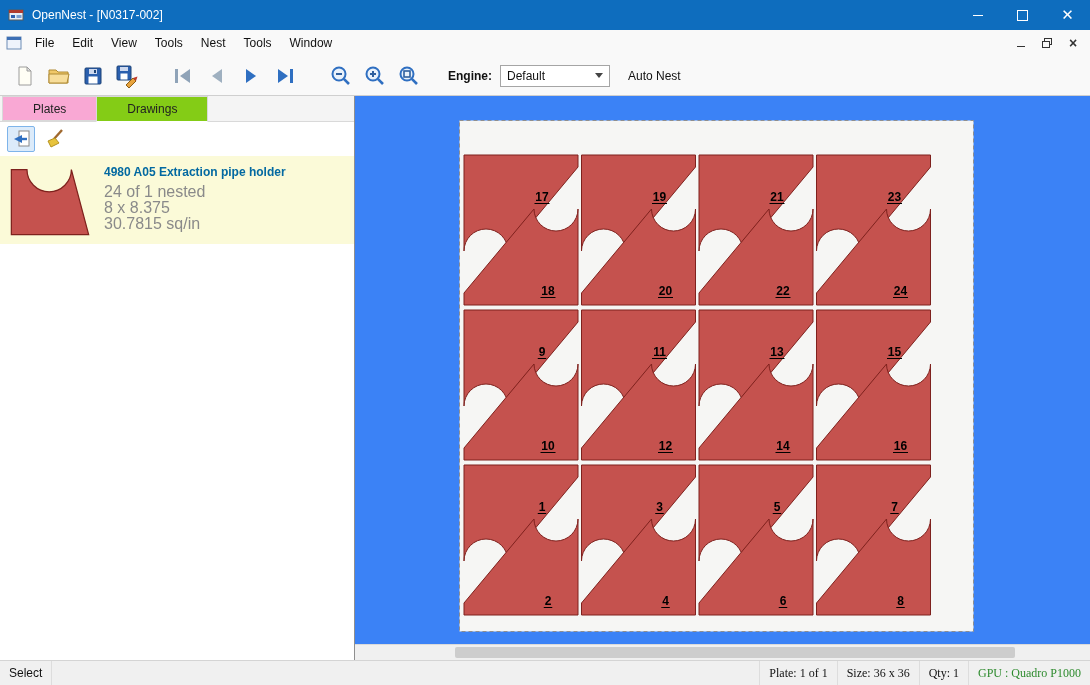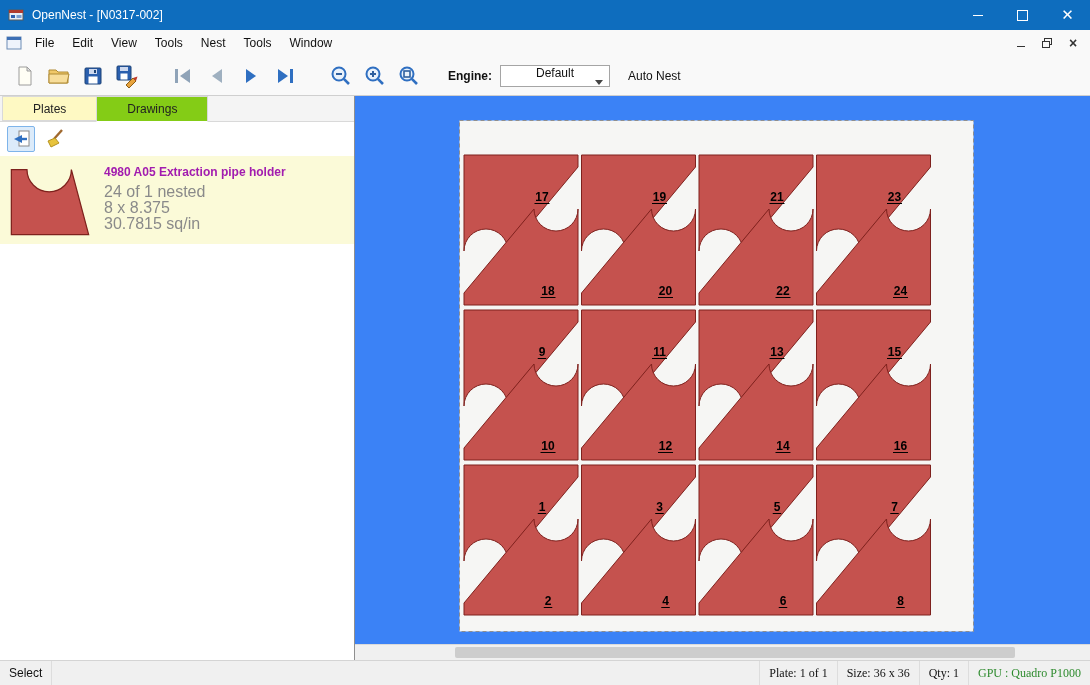--- a/index.html
+++ b/index.html
@@ -23,36 +23,36 @@
   .menu-item{padding:0 9px;height:100%;display:flex;align-items:center;color:#111;}
   .mdi-controls{margin-left:auto;display:flex;height:100%;margin-right:4px;}
   .mdi-btn{width:26px;height:100%;display:flex;align-items:center;justify-content:center;color:#333;}
   .mdi-min-glyph{display:block;width:8px;height:1px;background:#333;margin-top:6px;}
   .mdi-close{font-size:14px;font-weight:bold;}
   
   .toolbar{position:absolute;top:56px;left:0;right:0;height:40px;box-sizing:border-box;background:#f9f9f9;border-bottom:1px solid #cfcfcf;display:flex;align-items:center;padding-left:8px;}
   .tb-btn{width:34px;height:30px;display:flex;align-items:center;justify-content:center;}
   .tb-sep{width:22px;height:1px;}
   .engine-label{font-weight:bold;margin-left:22px;}
-  .engine-combo{margin-left:8px;width:110px;height:22px;box-sizing:border-box;border:1px solid #a5a5a5;background:#fff;display:flex;align-items:center;padding:0 6px;flex-direction:column;}
+  .engine-combo{margin-left:8px;width:110px;height:22px;box-sizing:border-box;border:1px solid #a5a5a5;background:#fff;display:flex;align-items:center;padding:0 6px;}
   .engine-combo .caret{margin-left:auto;width:0;height:0;border-left:4px solid transparent;border-right:4px solid transparent;border-top:5px solid #444;}
   .autonest-label{margin-left:18px;}
   
   .main{position:absolute;top:96px;left:0;right:0;bottom:25px;}
   .side{position:absolute;left:0;top:0;bottom:0;width:355px;box-sizing:border-box;border-right:1px solid #8f8f8f;background:#fff;display:flex;flex-direction:column;}
   .tabstrip{height:26px;box-sizing:border-box;display:flex;align-items:flex-end;background:#f4f4f4;border-bottom:1px solid #d9d9d9;padding-left:2px;}
-  .tab{box-sizing:border-box;height:25px;display:flex;align-items:center;padding:0 30px;border:1px solid #d9d9d9;background:#fef9c3;margin-right:-1px;color:#222;}
+  .tab{box-sizing:border-box;height:25px;display:flex;align-items:center;padding:0 30px;border:1px solid #d9d9d9;background:#f9a8d4;margin-right:-1px;color:#222;}
   .tab.active{background:#84cc16;border-bottom:1px solid #fff;margin-bottom:-1px;height:26px;position:relative;z-index:2;text-align:right;}
   .panel-toolbar{height:34px;display:flex;align-items:center;gap:6px;padding:0 7px;}
   .ptb-btn{width:28px;height:26px;display:flex;align-items:center;justify-content:center;box-sizing:border-box;border-radius:2px;}
   .ptb-btn.selected{background:#dcebfa;border:1px solid #7eb4ea;}
   .drawing-item{display:flex;background:#fbfad8;height:88px;box-sizing:border-box;padding:7px 8px 7px 8px;}
   .thumb{width:84px;height:74px;flex:0 0 auto;margin-right:12px;}
   .item-text{padding-top:2px;}
-  .item-title{font-weight:bold;font-size:12px;color:#a21caf;margin-bottom:5px;}
+  .item-title{font-weight:bold;font-size:12px;color:#0369a1;margin-bottom:5px;}
   .item-line{font-size:16px;color:#8a8a8a;line-height:16px;}
   .canvas{position:absolute;left:355px;right:0;top:0;bottom:0;background:#3b82f6;overflow:hidden;}
   .plate{position:absolute;left:104px;top:24px;width:515px;height:512px;}
   .hscroll{position:absolute;left:0;right:0;bottom:0;height:15px;background:#f0f0f0;border-top:1px solid #dadada;}
   .hthumb{position:absolute;left:100px;width:560px;top:2px;bottom:2px;background:#cdcdcd;border-radius:2px;}
   
   .statusbar{position:absolute;left:0;right:0;bottom:0;height:25px;box-sizing:border-box;background:#f0f0f0;border-top:1px solid #d4d4d4;display:flex;align-items:center;font-size:12px;}
   .sb-cell{padding:0 9px;height:100%;display:flex;align-items:center;border-right:1px solid #ddd;}
   .sb-cell.loc{color:#9a9a9a;min-width:150px;}
   .sb-spacer{flex:1;height:100%;}

